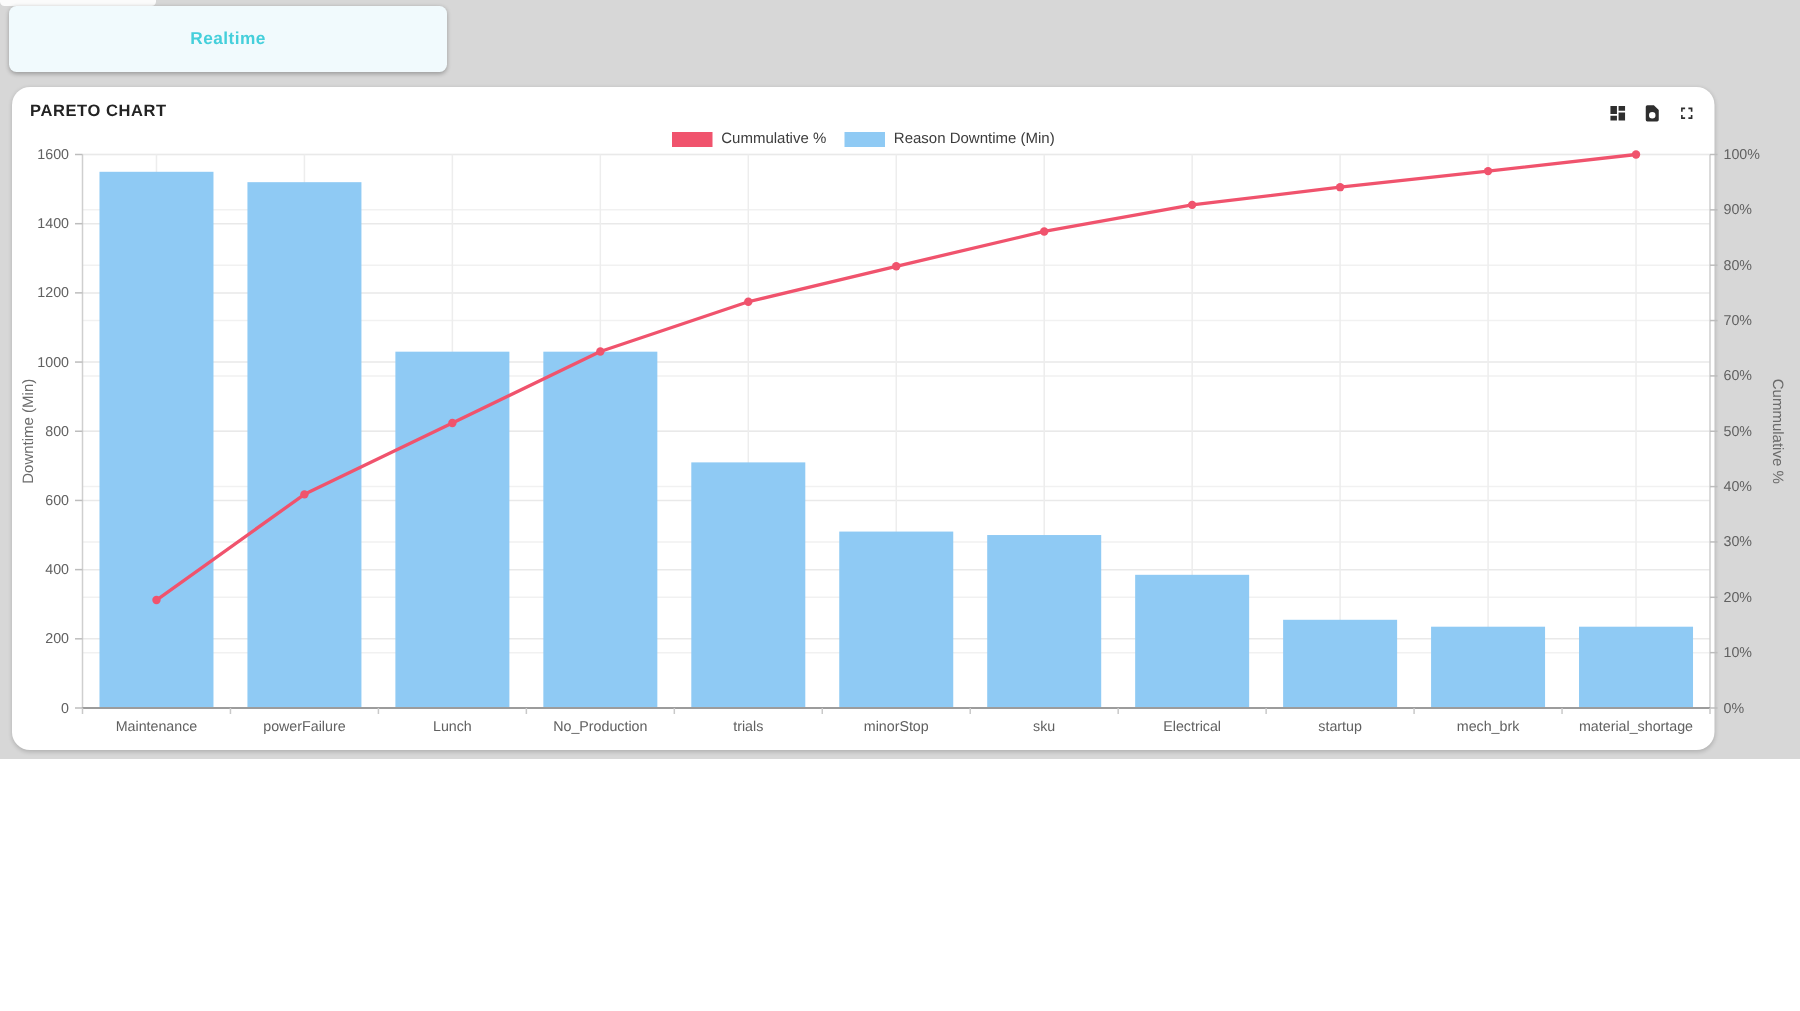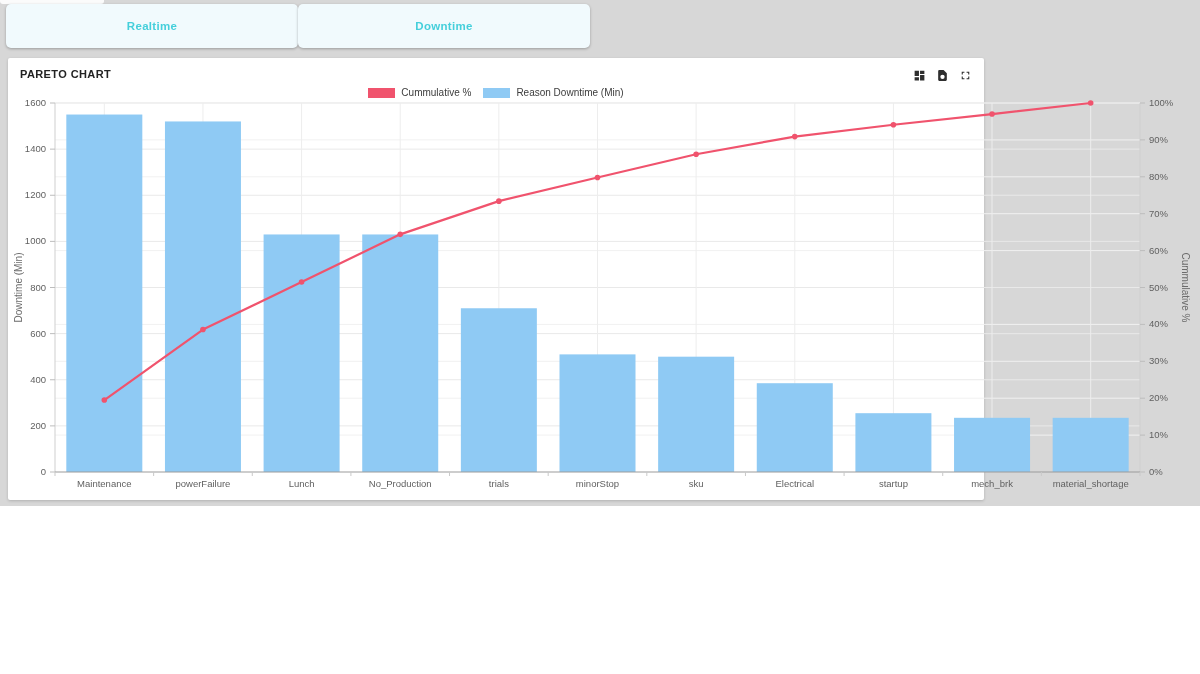--- a/index.html
+++ b/index.html
@@ -5,29 +5,29 @@
   * { margin:0; padding:0; box-sizing:border-box; }
   html,body { width:1200px; height:674px; background:#ffffff; overflow:hidden;
               font-family:"Liberation Sans", sans-serif; }
 
   .page-band { position:absolute; left:0; top:0; width:1200px; height:506px;
                background:#d7d7d7; }
   .top-notch { position:absolute; left:0; top:0; width:104px; height:4px;
                background:#fbfbfb; border-radius:0 0 3px 3px; }
 
   
-  .tabs-row { position:absolute; left:6px; top:4px; display:flex; }
+  .tabs-row { position:absolute; left:6px; top:4px; display:flex; gap:8px; }
   .tab { width:292px; height:44px; background:#f1fafd; border-radius:5px;
          display:flex; align-items:center; justify-content:center;
          box-shadow:0 1px 3px rgba(0,0,0,0.28); cursor:pointer; }
   .tab span { font-size:11.5px; font-weight:bold; color:#45cfdb; letter-spacing:.3px; }
 
   
-  .chart-card { position:absolute; left:8px; top:58px; width:976px; height:442px;
-                background:#ffffff; border-radius:2px;
+  .chart-card { position:absolute; left:8px; top:58px; width:1135px; height:442px;
+                background:#ffffff; border-radius:12px;
                 box-shadow:0 1px 3px rgba(0,0,0,0.18); }
   .card-title { position:absolute; left:12px; top:10px; font-size:11px; font-weight:bold;
                 color:#232323; letter-spacing:.4px; }
   .toolbar { position:absolute; right:12px; top:10px; display:flex; gap:9px; }
   .toolbar .icon-btn { width:14px; height:14px; display:flex; align-items:center;
                        justify-content:center; cursor:pointer; }
   .toolbar svg { fill:#2e2e2e; }
 
   .legend { position:absolute; left:0; top:29px; width:100%; display:flex;
             justify-content:center; gap:12px; align-items:center; }
@@ -40,23 +40,20 @@
 </style>
 </head>
 <body>
 
 <div class="page-band"></div>
 <div class="top-notch"></div>
 
 <div class="tabs-row">
   <div class="tab">
     <span>Realtime</span>
-  </div>
-  <div class="tab">
-    <span>Downtime</span>
   </div>
 </div>
 
 <div class="chart-card">
   <div class="card-title">PARETO CHART</div>
 
   <div class="toolbar">
     <div class="icon-btn">
       <svg width="13" height="13" viewBox="0 0 24 24">
           <path d="M3 13h8V3H3v10zm0 8h8v-6H3v6zm10 0h8V11h-8v10zm0-18v6h8V3h-8z"></path>

